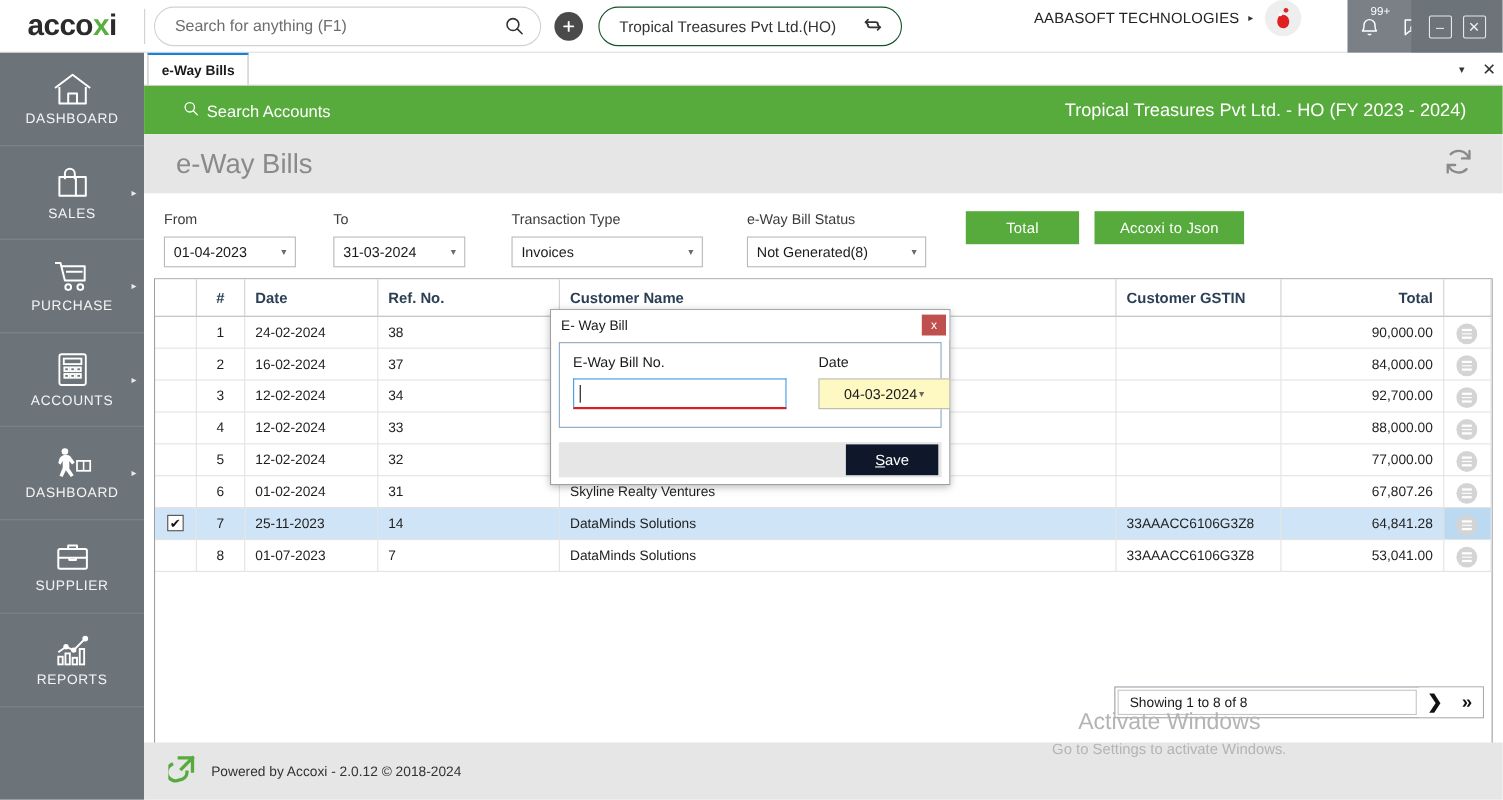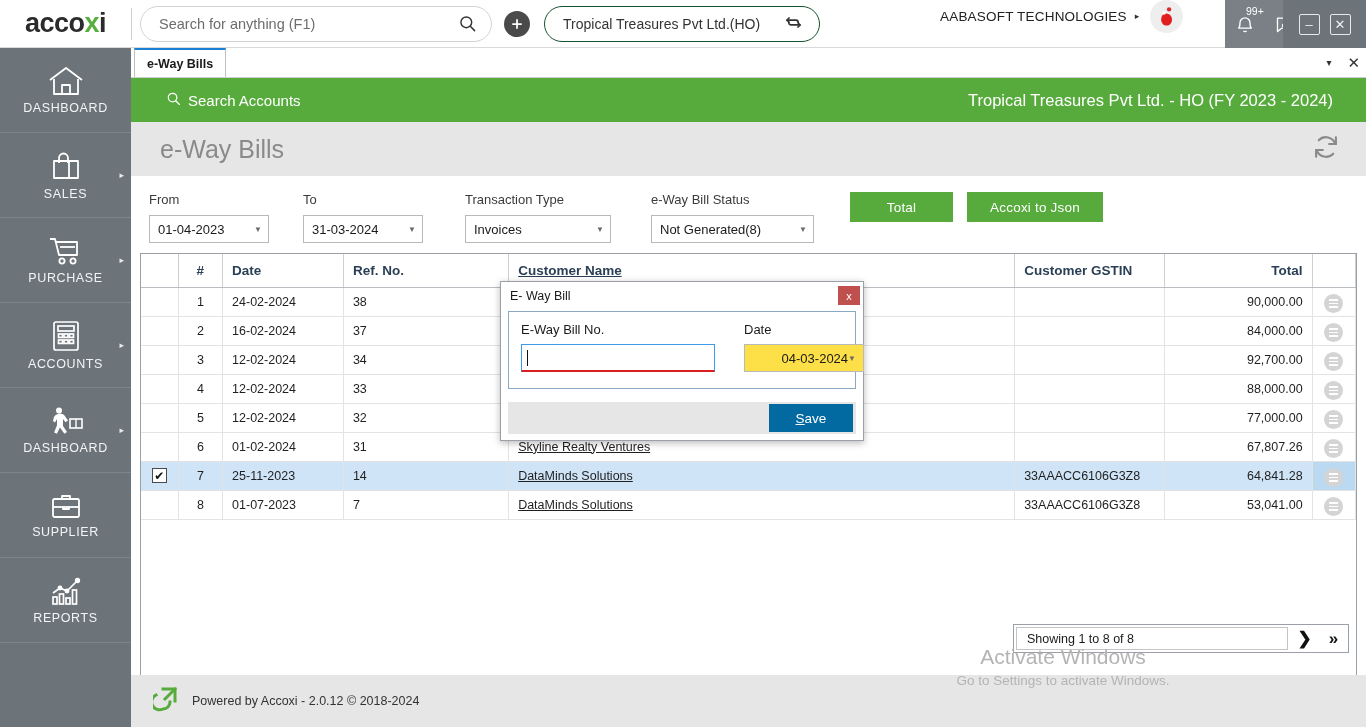--- a/index.html
+++ b/index.html
@@ -171,21 +171,21 @@
   }
   .fgroup { display: flex; flex-direction: column; margin-right: 14px; }
   .flabel { font-size: 13px; color: #3b3b3b; margin-bottom: 8px; }
   .fselect {
     height: 28px; border: 1px solid #b9b9b9; background: #fff;
     display: flex; align-items: center; justify-content: space-between;
     padding: 0 6px 0 8px; font-size: 13px; color: #1a1a1a;
   }
   .fselect .car { font-size: 8px; color: #6a6a6a; }
   .w-date { width: 120px; }
-  .w-tt { width: 146px; }
+  .w-tt { width: 174px; }
   .w-status { width: 163px; }
   .gbtn {
     height: 30px; background: #56ab3c; color: #fff; border: none;
     font-size: 13.5px; font-family: "Liberation Sans", sans-serif;
     cursor: pointer; letter-spacing: 0.2px;
   }
   .btnrow { display: flex; align-items: flex-end; gap: 14px; margin-left: 2px; padding-bottom: 1px; }
 
   
   .tablewrap {
@@ -201,21 +201,21 @@
   }
   table.grid td {
     height: 29px;
     border-right: 1px solid #e3e3e3; border-bottom: 1px solid #e3e3e3;
     font-size: 12.5px; color: #1f1f1f; padding: 0 9px;
   }
   .c-chk { width: 36px; text-align: center !important; padding: 0 !important; }
   .c-num { width: 43px; text-align: center !important; }
   .c-date { width: 117px; }
   .c-ref { width: 160px; }
-  .c-party { width: 490px; text-decoration: underline; }
+  .c-party { width: 490px; }
   .c-gstin { width: 145px; }
   .c-total { width: 143px; text-align: right !important; }
   .c-act { width: 42px; text-align: center !important; padding: 0 !important; }
   tr.sel td { background: #cfe4f7; }
   tr.sel td.c-act { background: #bcd9f2; }
   .rowchk {
     width: 15px; height: 15px; border: 1px solid #4a4a4a; background: #fff;
     display: inline-flex; align-items: center; justify-content: center;
     font-size: 12px; line-height: 1; color: #111;
   }
@@ -298,31 +298,31 @@
   .mf-label { font-size: 13px; color: #1a1a1a; margin-bottom: 7px; }
   .mf-input {
     width: 194px; height: 28px;
     border: 1px solid #3c9ae8; border-bottom: 2px solid #d91f1f;
     background: #fff; display: flex; align-items: center; padding-left: 5px;
   }
   .caret-bar {
     display: inline-block; width: 1px; height: 16px; background: #111;
   }
   .mf-date {
-    width: 120px; height: 28px; border: 1px solid #b9b9b9; background: #fde047;
-    display: flex; align-items: center; justify-content: flex-end;
+    width: 120px; height: 28px; border: 1px solid #b9b9b9; background: #fef9c3;
+    display: flex; align-items: center; justify-content: center;
     padding: 0 7px 0 8px; font-size: 13px; color: #1a1a1a;
   }
   .modal-foot {
     position: absolute; left: 7px; right: 7px; bottom: 6px; height: 32px;
     background: #e6e6e6; display: flex; align-items: center; justify-content: flex-end;
     padding-right: 3px;
   }
   .save-btn {
-    width: 84px; height: 28px; background: #0369a1; color: #fff;
+    width: 84px; height: 28px; background: #0f172a; color: #fff;
     border: none; font-size: 13.5px; cursor: pointer;
     font-family: "Liberation Sans", sans-serif;
   }
   .save-btn u { text-decoration: underline; }
 </style>
 </head>
 <body>
 
 <div class="topbar">
   <div class="logo">

